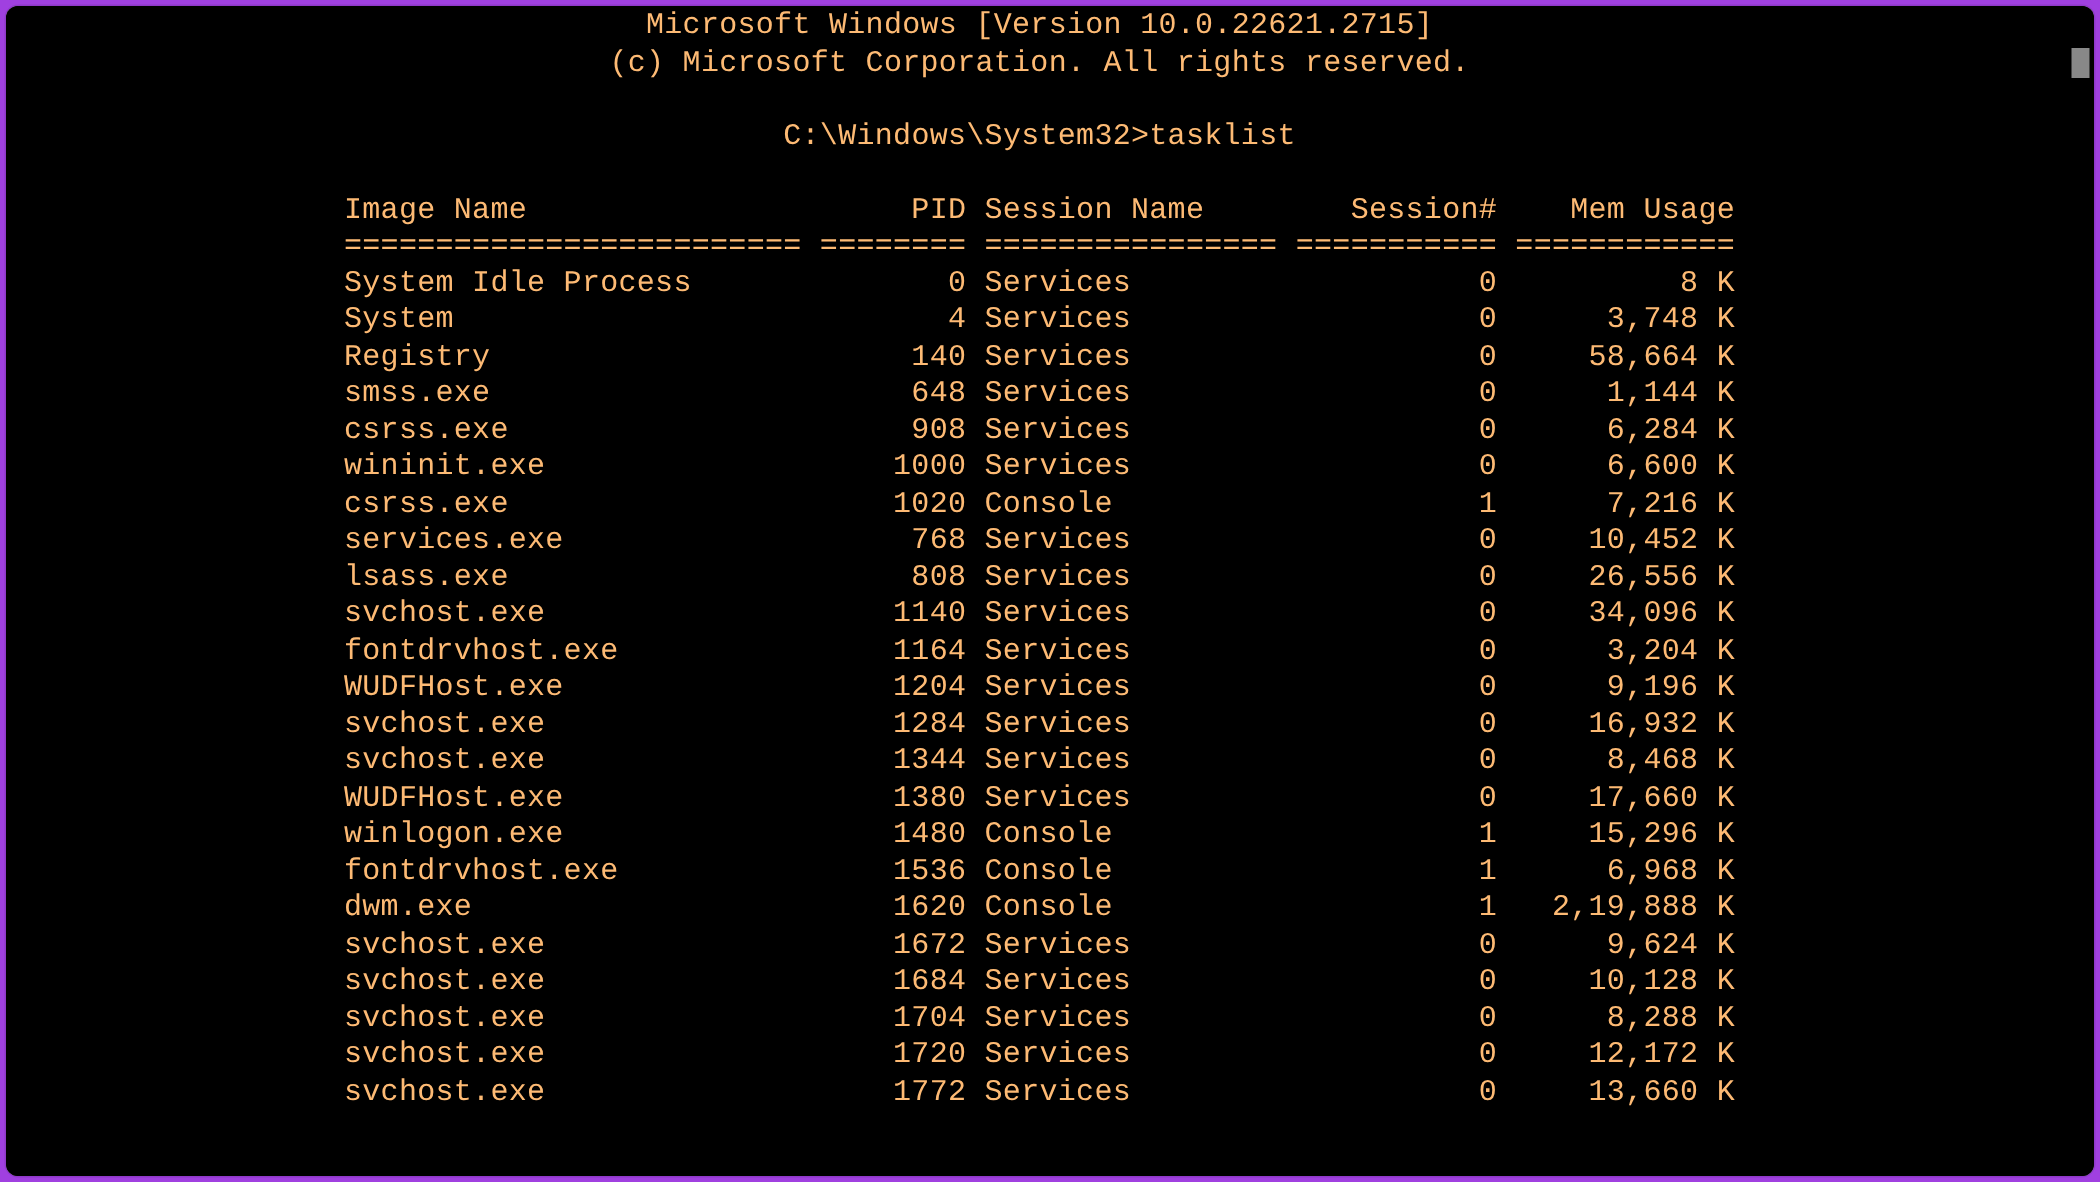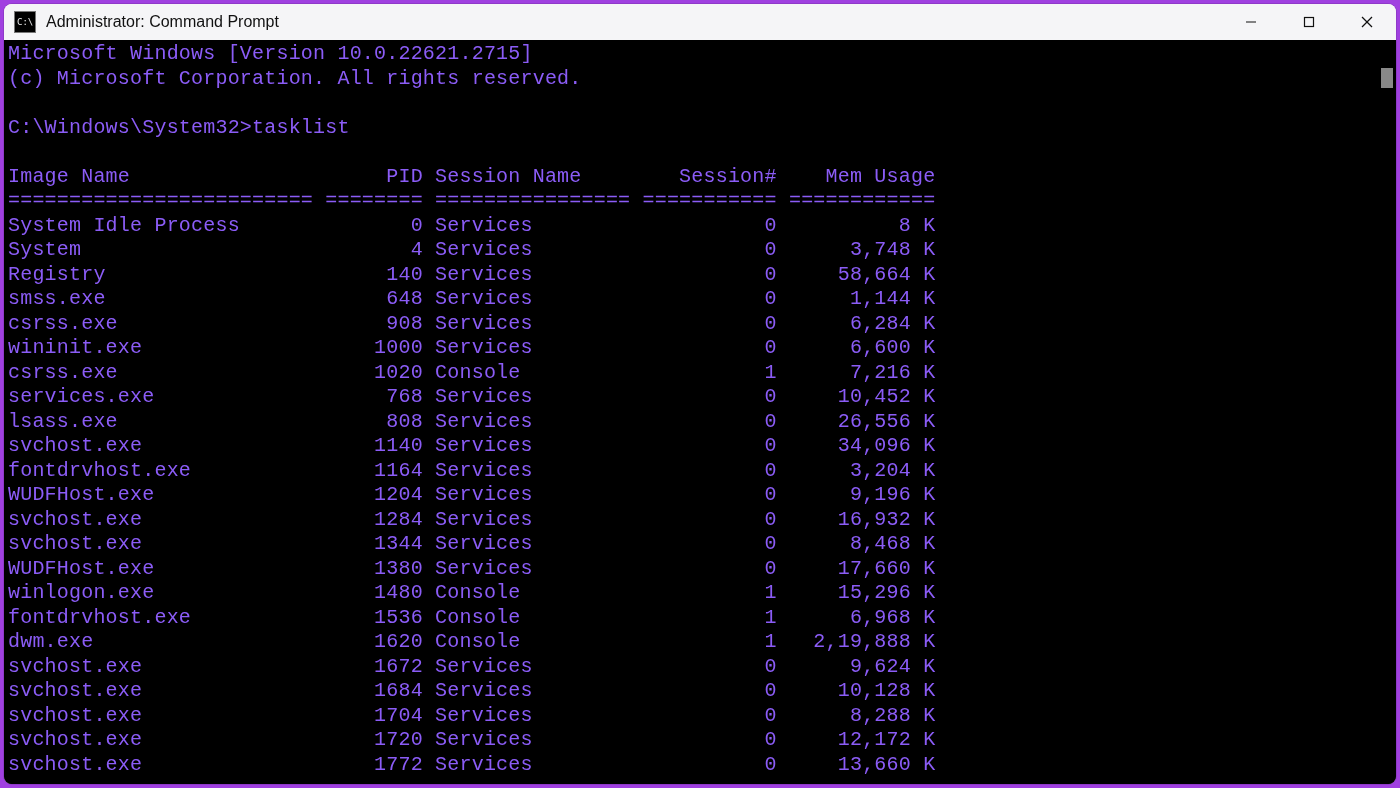--- a/index.html
+++ b/index.html
@@ -62,69 +62,48 @@
   .win-btn svg { stroke: #111; stroke-width: 1.2; fill: none; }
   .terminal-wrap {
     flex: 1;
     background: #000;
     position: relative;
     display: flex;
   }
   .terminal {
     flex: 1;
     background: #000;
-    color: #8b5cf6;
+    color: #fdba74;
     font-family: Consolas, 'Courier New', monospace;
     font-size: 20px;
     line-height: 24.5px;
     white-space: pre;
     padding: 2px 0 7px 4px;
     overflow: hidden;
     letter-spacing: 0.2px;
+    text-align: center;
   }
   .scrollbar {
     width: 18px;
     background: #000;
     position: relative;
   }
   .scroll-thumb {
     position: absolute;
     top: 28px;
     left: 3px;
     width: 12px;
     height: 20px;
     background: #888;
   }
 </style>
 </head>
 <body>
 
 <div class="window">
-  <div class="titlebar">
-    <span class="app-icon"></span>
-    <span class="title-text">Administrator: Command Prompt</span>
-    <div class="win-controls">
-      <div class="win-btn">
-        <svg width="12" height="12" viewBox="0 0 12 12">
-            <line x1="1" y1="6" x2="11" y2="6"></line>
-          </svg>
-      </div>
-      <div class="win-btn">
-        <svg width="12" height="12" viewBox="0 0 12 12">
-            <rect x="1.5" y="1.5" width="9" height="9"></rect>
-          </svg>
-      </div>
-      <div class="win-btn">
-        <svg width="12" height="12" viewBox="0 0 12 12">
-            <line x1="1" y1="1" x2="11" y2="11"></line>
-            <line x1="11" y1="1" x2="1" y2="11"></line>
-          </svg>
-      </div>
-    </div>
-  </div>
   <div class="terminal-wrap">
     <div class="terminal" id="terminal">Microsoft Windows [Version 10.0.22621.2715]
 (c) Microsoft Corporation. All rights reserved.
 
 C:\Windows\System32&gt;tasklist
 
 Image Name                     PID Session Name        Session#    Mem Usage
 ========================= ======== ================ =========== ============
 System Idle Process              0 Services                   0          8 K
 System                           4 Services                   0      3,748 K

